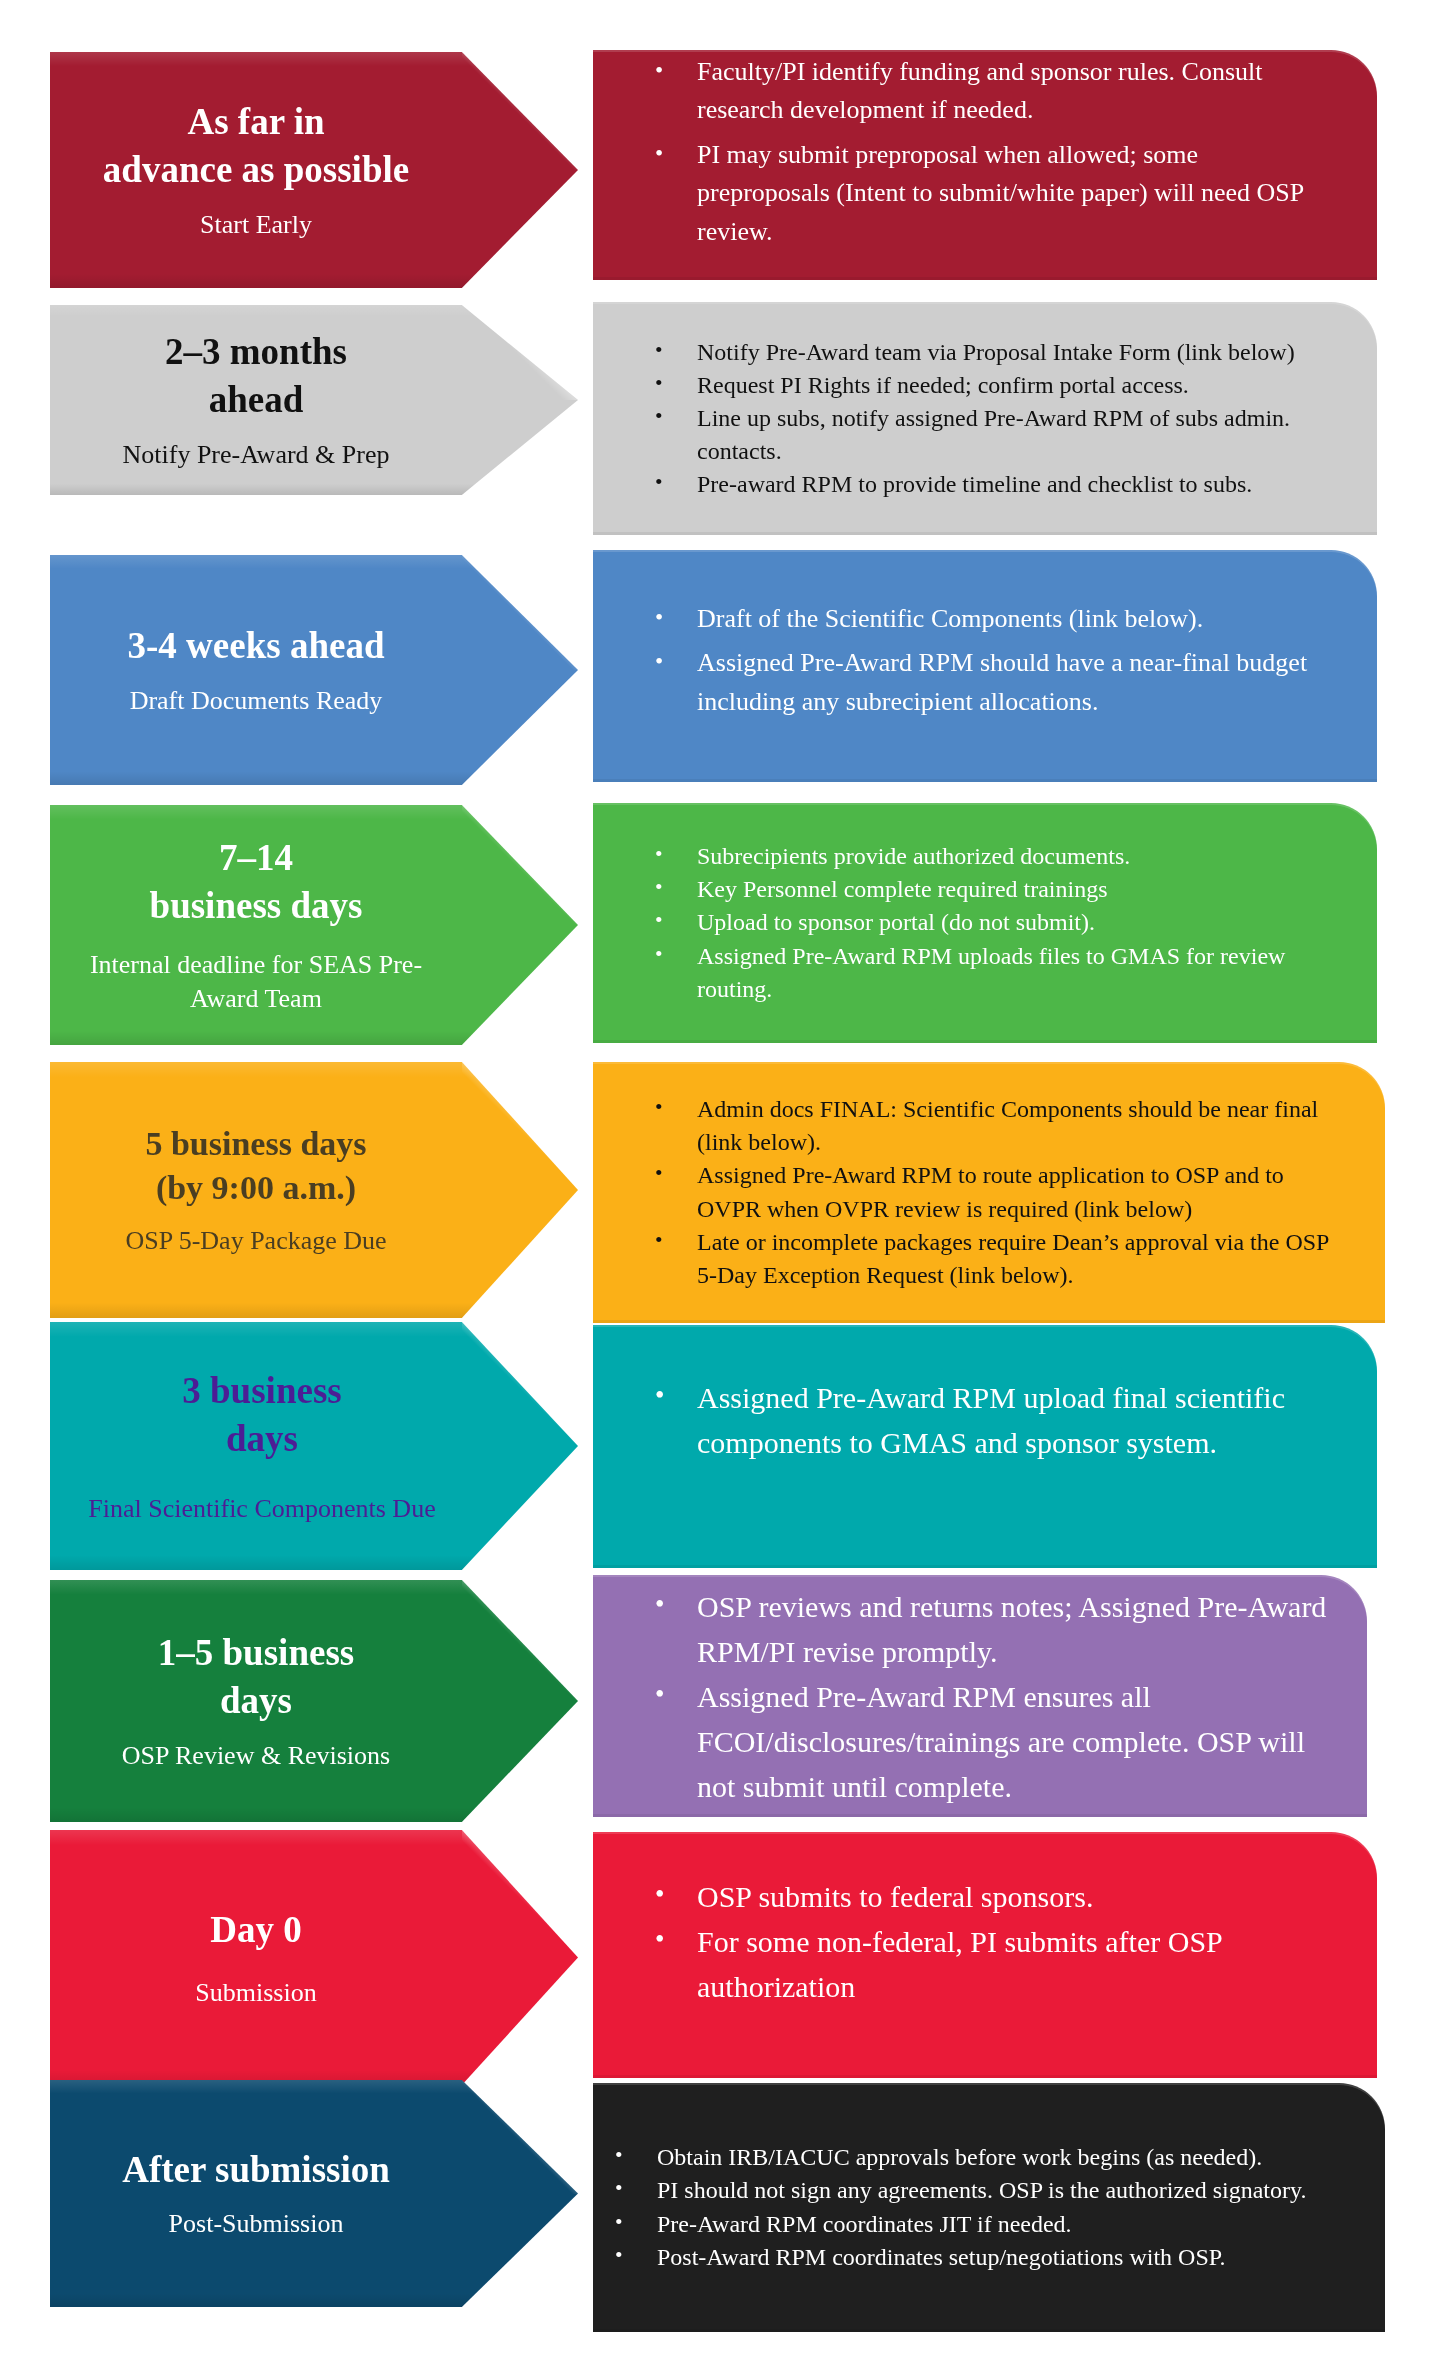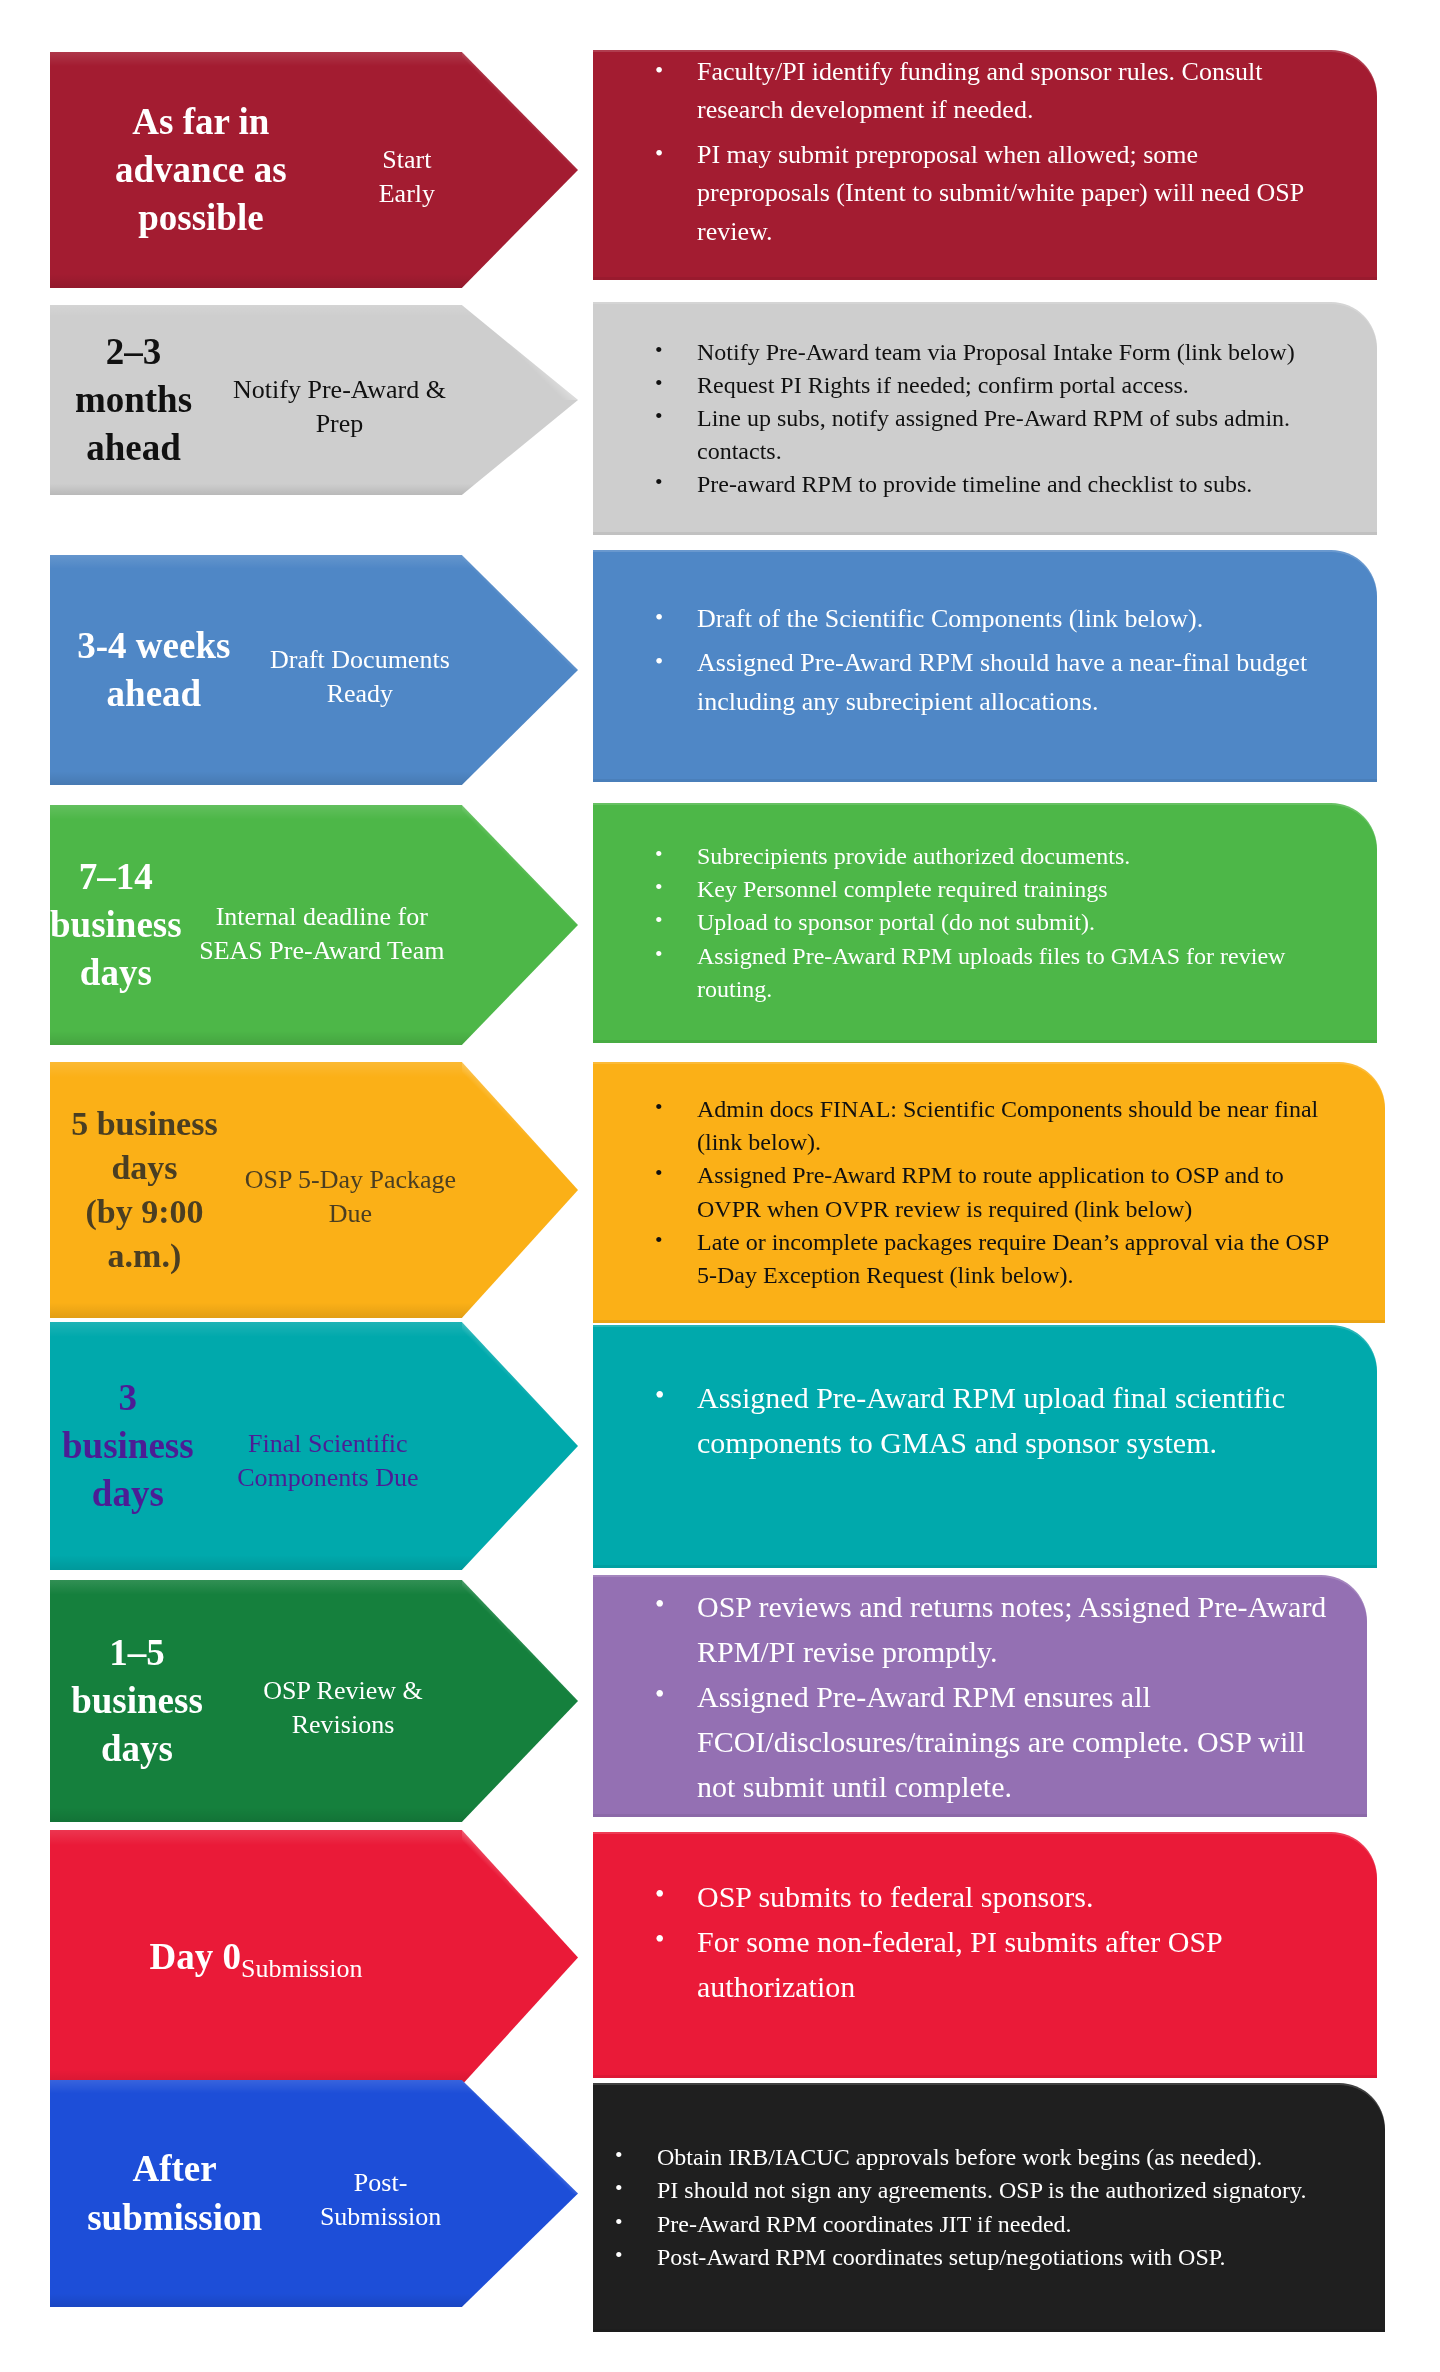--- a/index.html
+++ b/index.html
@@ -4,21 +4,21 @@
 <style>
   html, body { margin: 0; padding: 0; background: #ffffff; }
   body {
     width: 1440px; height: 2372px; position: relative; overflow: hidden;
     font-family: "Liberation Serif", "DejaVu Serif", serif;
   }
   .row { position: absolute; left: 0; width: 1440px; }
   .arrow {
     position: absolute; left: 50px; width: 528px;
     clip-path: polygon(0 0, 78% 0, 100% 50%, 78% 100%, 0 100%);
-    display: flex; flex-direction: row; align-items: center; justify-content: center;
+    display: flex; flex-direction: column; align-items: center; justify-content: center;
     box-sizing: border-box; padding-right: 116px; text-align: center;
   }
   .arrow::before {
     content: ""; position: absolute; inset: 0;
     background: linear-gradient(180deg, rgba(255,255,255,0.12) 0%, rgba(255,255,255,0) 6%, rgba(0,0,0,0) 94%, rgba(0,0,0,0.10) 100%);
     pointer-events: none;
   }
   .arrow-edge {
     position: absolute; top: 0; right: 0; width: 116px; height: 50%;
     background: linear-gradient(225deg, rgba(255,255,255,0) 40%, rgba(255,255,255,0.28) 46%, rgba(255,255,255,0) 52%);
@@ -186,21 +186,21 @@
   </div>
   <div class="box fs-l" style="top:1832px;height:246px;width:784px;background:#EA1A38;color:#ffffff;justify-content:flex-start;padding-top:42px;">
     <ul>
       <li><span class="bullet">•</span><span>OSP submits to federal sponsors.</span></li>
       <li><span class="bullet">•</span><span>For some non-federal, PI submits after OSP authorization</span></li>
     </ul>
   </div>
 </div>
 
 <div class="row" style="top:0;">
-  <div class="arrow" style="top:2080px;height:227px;background:#1d4ed8;color:#ffffff;justify-content:flex-end;">
+  <div class="arrow" style="top:2080px;height:227px;background:#0c4a6e;color:#ffffff;">
     <span class="arrow-edge"></span>
     <div class="headline">
       <div>After submission</div>
     </div>
     <div class="subline" style="margin-top:13px;">Post-Submission</div>
   </div>
   <div class="box fs-s tight" style="top:2083px;height:249px;width:792px;background:#1F1F1F;color:#ffffff;">
     <ul style="margin-left:-40px;">
       <li><span class="bullet">•</span><span>Obtain IRB/IACUC approvals before work begins (as needed).</span></li>
       <li><span class="bullet">•</span><span>PI should not sign any agreements. OSP is the authorized signatory.</span></li>

